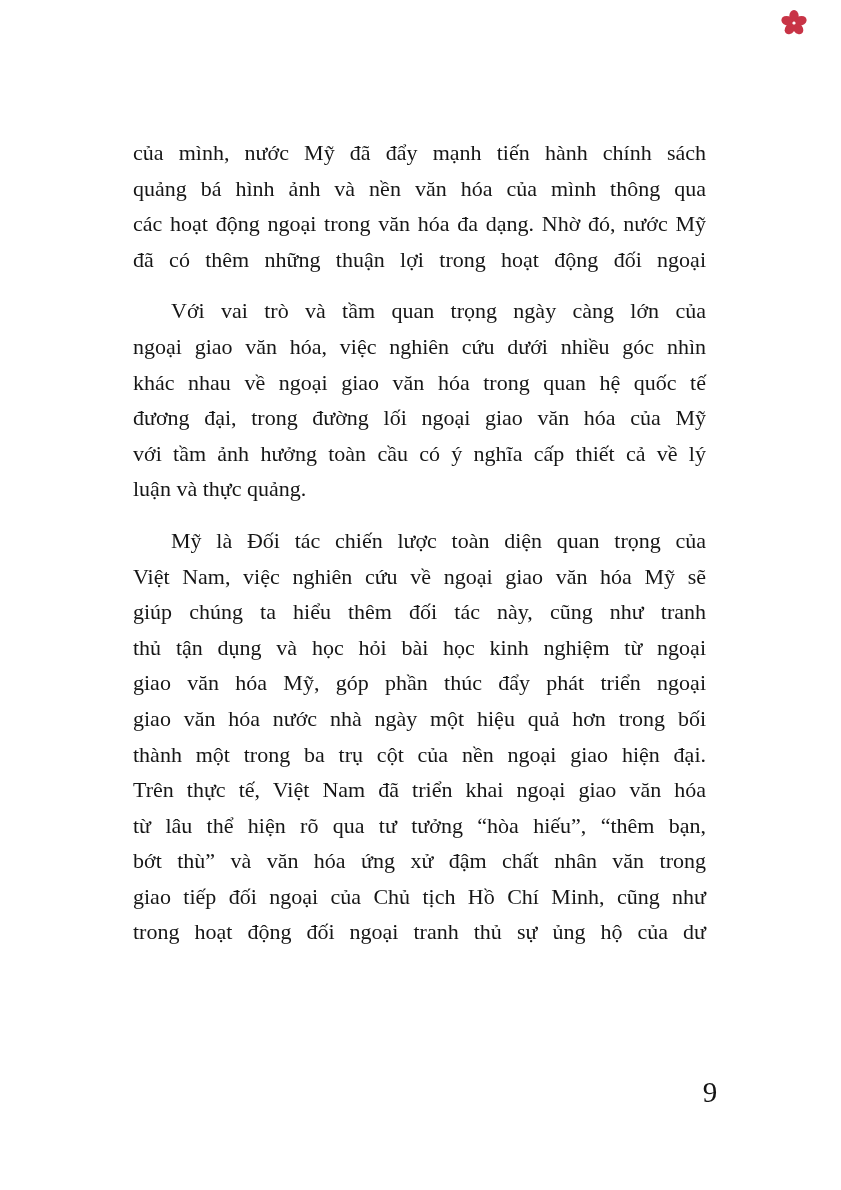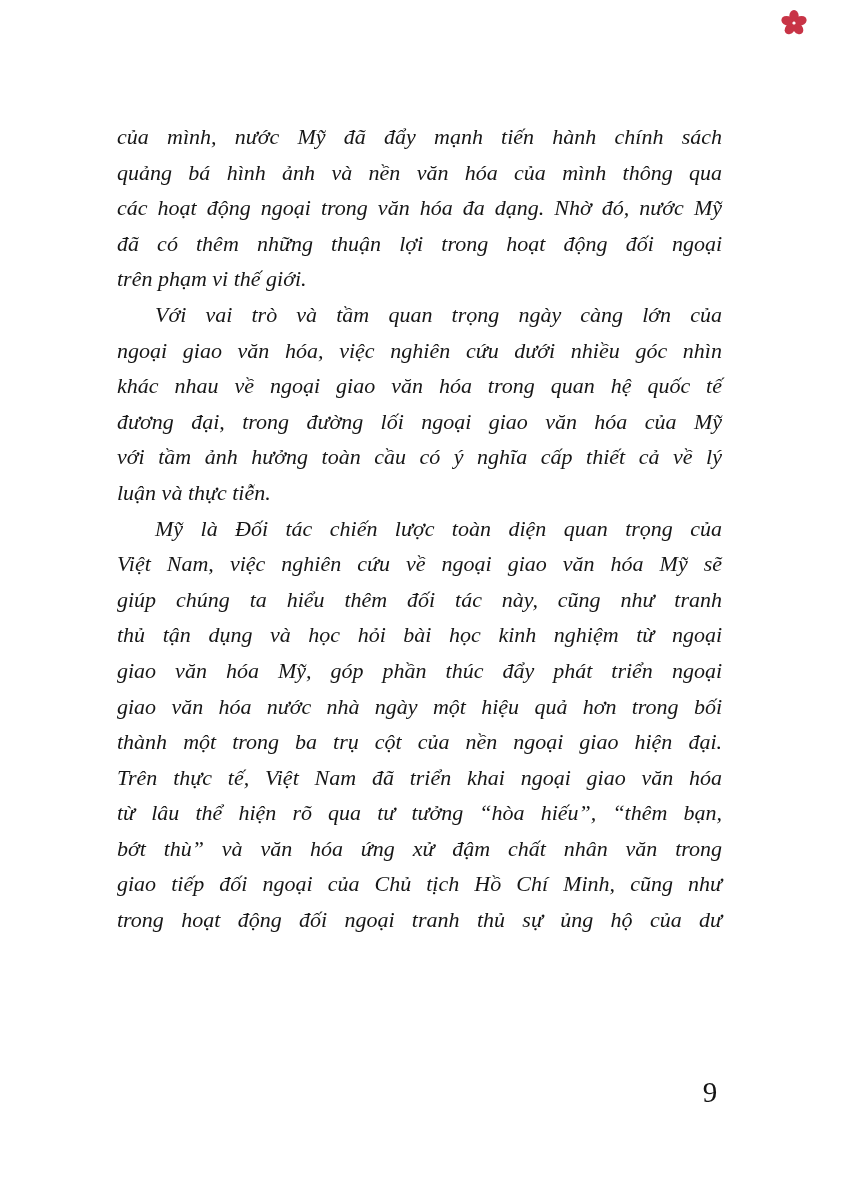--- a/index.html
+++ b/index.html
@@ -21,21 +21,21 @@
     height: 28px;
   }
   .text-block {
     position: absolute;
     left: 117px;
     top: 119px;
     width: 605px;
     font-size: 22px;
     line-height: 35.6px;
   }
-  .para { margin: 0; padding: 0; font-style: italic; }
+  .para { margin: 16px; padding: 0; }
   .line {
     text-align: justify;
     text-align-last: justify;
     -moz-text-align-last: justify;
   }
   .line.last {
     text-align-last: left;
     -moz-text-align-last: left;
   }
   .line.indent { text-indent: 38px; }
@@ -65,30 +65,29 @@
     <circle cx="14" cy="14" r="1.6" fill="#ffffff"></circle>
   </svg>
 
   <div class="text-block">
 
     <div class="para">
       <div class="line">của mình, nước Mỹ đã đẩy mạnh tiến hành chính sách</div>
       <div class="line">quảng bá hình ảnh và nền văn hóa của mình thông qua</div>
       <div class="line">các hoạt động ngoại trong văn hóa đa dạng. Nhờ đó, nước Mỹ</div>
       <div class="line">đã có thêm những thuận lợi trong hoạt động đối ngoại</div>
-      <div class="line last">trên phạm vi thế giới.</div>
     </div>
 
     <div class="para">
       <div class="line indent">Với vai trò và tầm quan trọng ngày càng lớn của</div>
       <div class="line">ngoại giao văn hóa, việc nghiên cứu dưới nhiều góc nhìn</div>
       <div class="line">khác nhau về ngoại giao văn hóa trong quan hệ quốc tế</div>
       <div class="line">đương đại, trong đường lối ngoại giao văn hóa của Mỹ</div>
       <div class="line">với tầm ảnh hưởng toàn cầu có ý nghĩa cấp thiết cả về lý</div>
-      <div class="line last">luận và thực tiễn.</div>
+      <div class="line last">luận và thực quảng.</div>
     </div>
 
     <div class="para">
       <div class="line indent">Mỹ là Đối tác chiến lược toàn diện quan trọng của</div>
       <div class="line">Việt Nam, việc nghiên cứu về ngoại giao văn hóa Mỹ sẽ</div>
       <div class="line">giúp chúng ta hiểu thêm đối tác này, cũng như tranh</div>
       <div class="line">thủ tận dụng và học hỏi bài học kinh nghiệm từ ngoại</div>
       <div class="line">giao văn hóa Mỹ, góp phần thúc đẩy phát triển ngoại</div>
       <div class="line">giao văn hóa nước nhà ngày một hiệu quả hơn trong bối</div>
       <div class="line">thành một trong ba trụ cột của nền ngoại giao hiện đại.</div>

